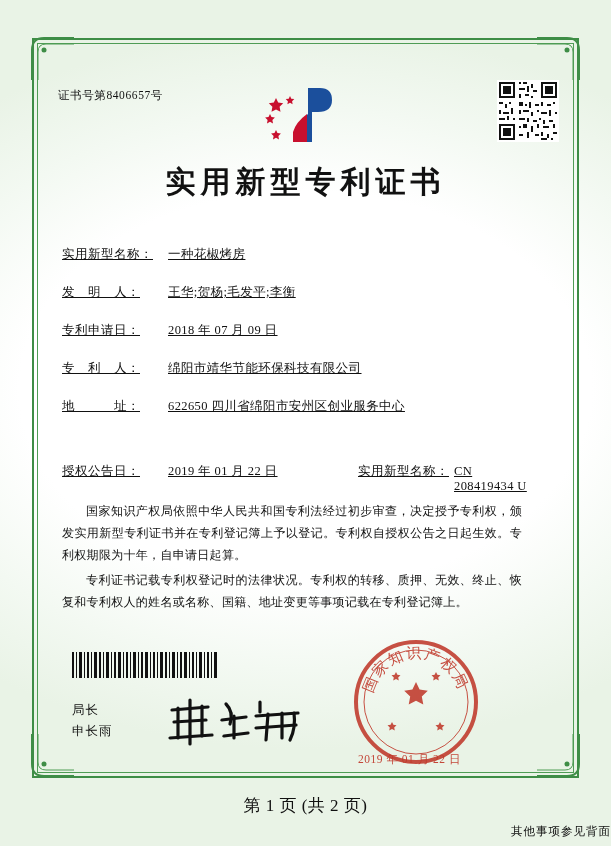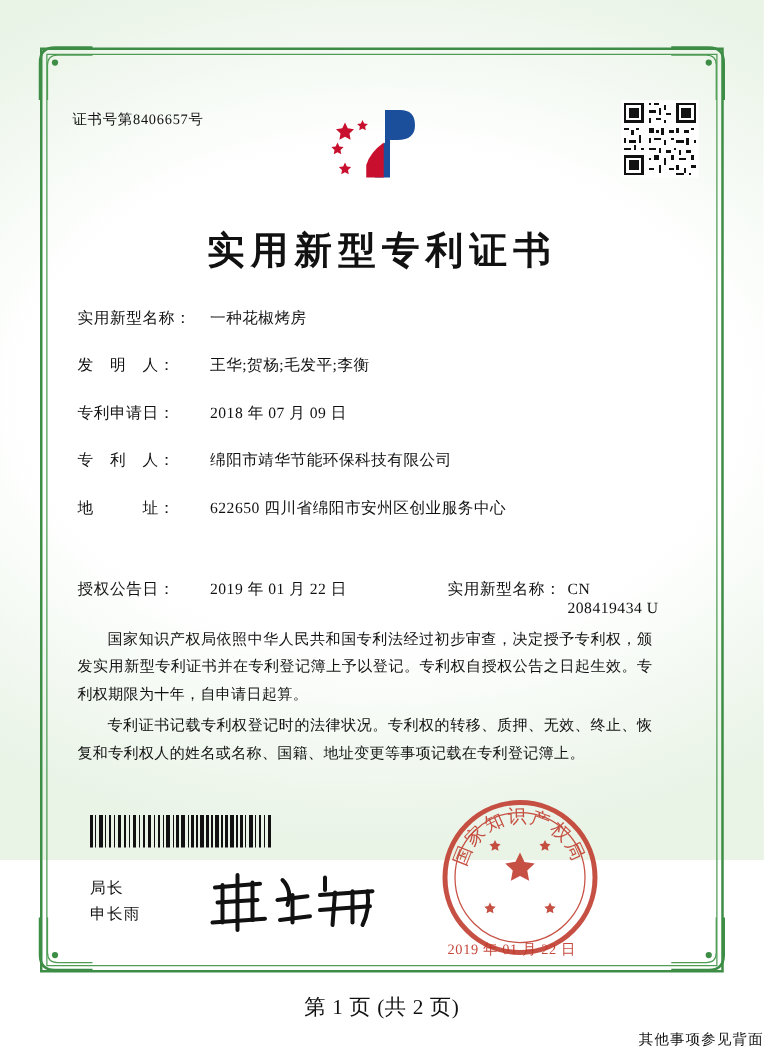--- a/index.html
+++ b/index.html
@@ -13,21 +13,21 @@
     font-family: "Liberation Serif", "DejaVu Serif", serif;
     color: #1a1a1a;
     position: relative;
     overflow: hidden;
   }
 
   .page {
     position: absolute;
     left: 0; top: 0;
     width: 611px;
-    height: 688px;
+    height: 846px;
     background:
       radial-gradient(ellipse 520px 360px at 50% 46%, #ffffff 0%, #ffffff 55%, #f3f9f2 78%, #e9f3e6 100%),
       linear-gradient(180deg, #eaf4e7 0%, #ffffff 18%, #ffffff 80%, #e6f1e2 100%);
   }
 
   .border-outer {
     position: absolute;
     left: 32px; top: 38px;
     width: 547px;
     height: 740px;
@@ -77,36 +77,37 @@
     top: 80px;
     transform: translateX(-50%);
     width: 120px;
     height: 74px;
   }
   .logo svg { display: block; }
 
   .title {
     position: absolute;
     left: 0; right: 0;
-    top: 180px;
+    top: 162px;
     text-align: center;
     font-family: "DejaVu Serif", "Liberation Serif", serif;
     font-size: 30px;
     font-weight: bold;
     letter-spacing: 5px;
     color: #111;
   }
 
   .fields {
     position: absolute;
     left: 62px;
     top: 246px;
     width: 470px;
     font-size: 12.5px;
     color: #111;
+    text-decoration: underline;
   }
   .field-row {
     display: flex;
     align-items: baseline;
     margin-bottom: 21px;
   }
   .field-label {
     width: 106px;
     flex: 0 0 106px;
     letter-spacing: 0.5px;

